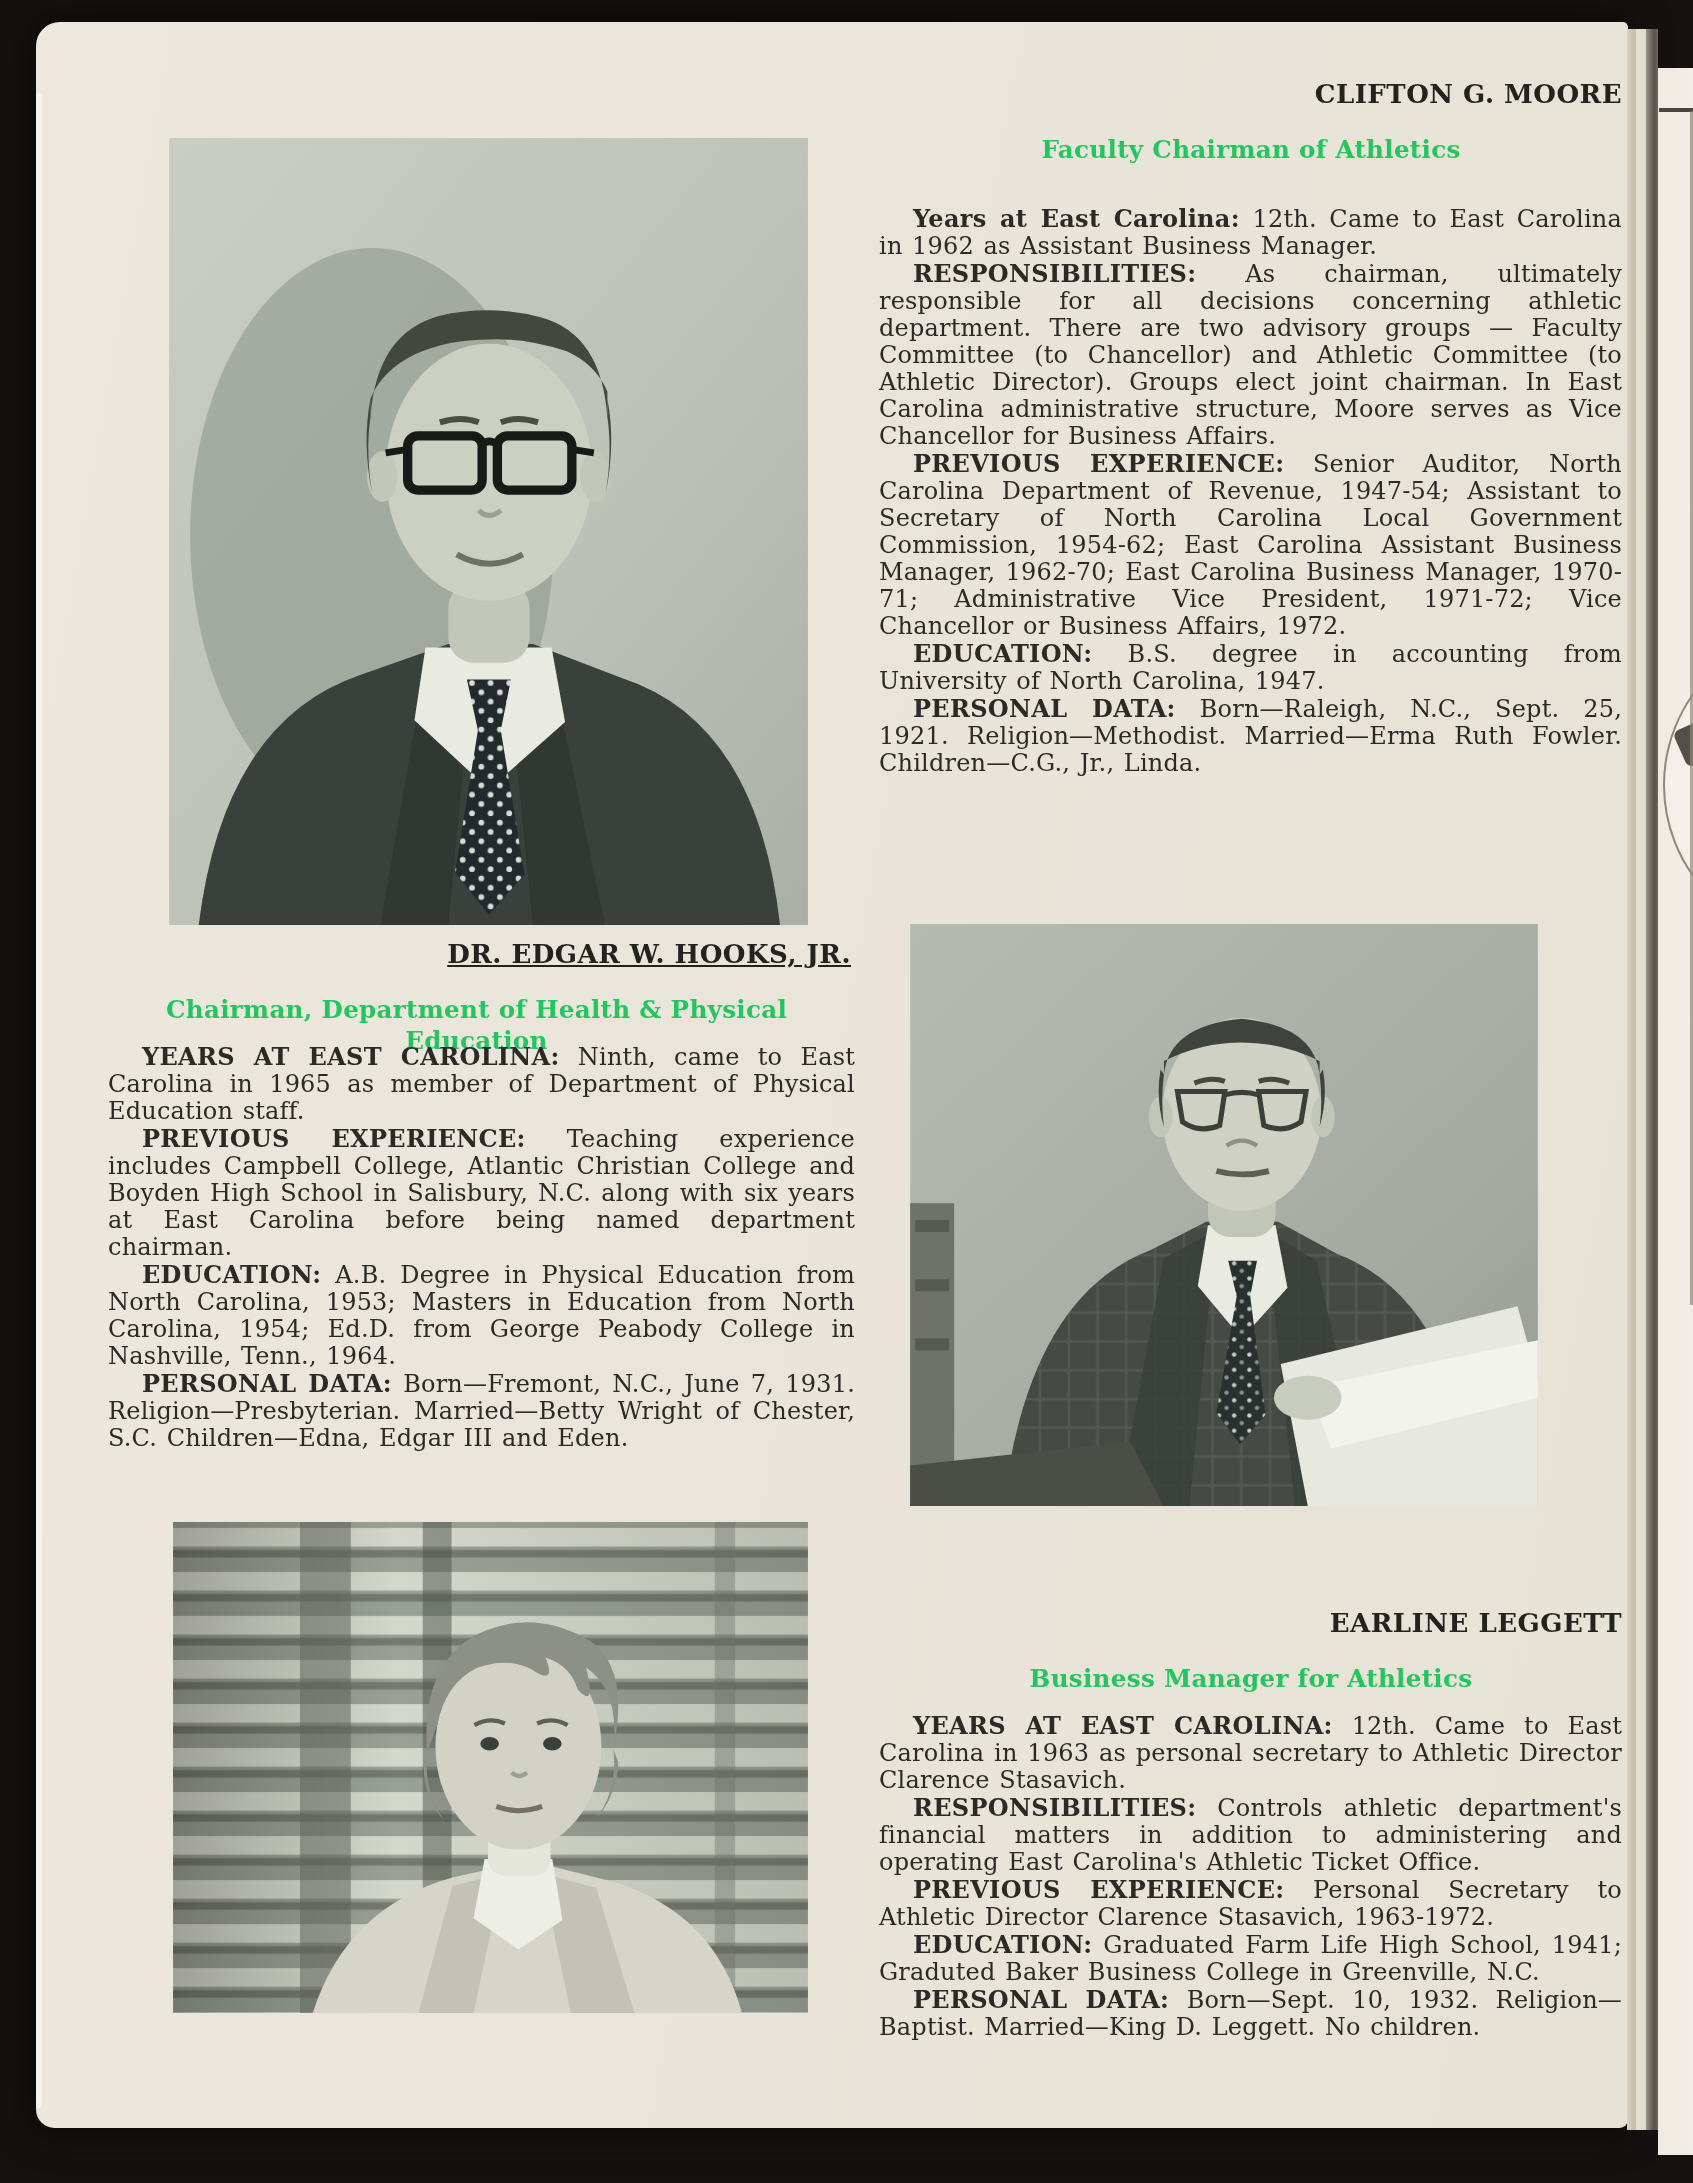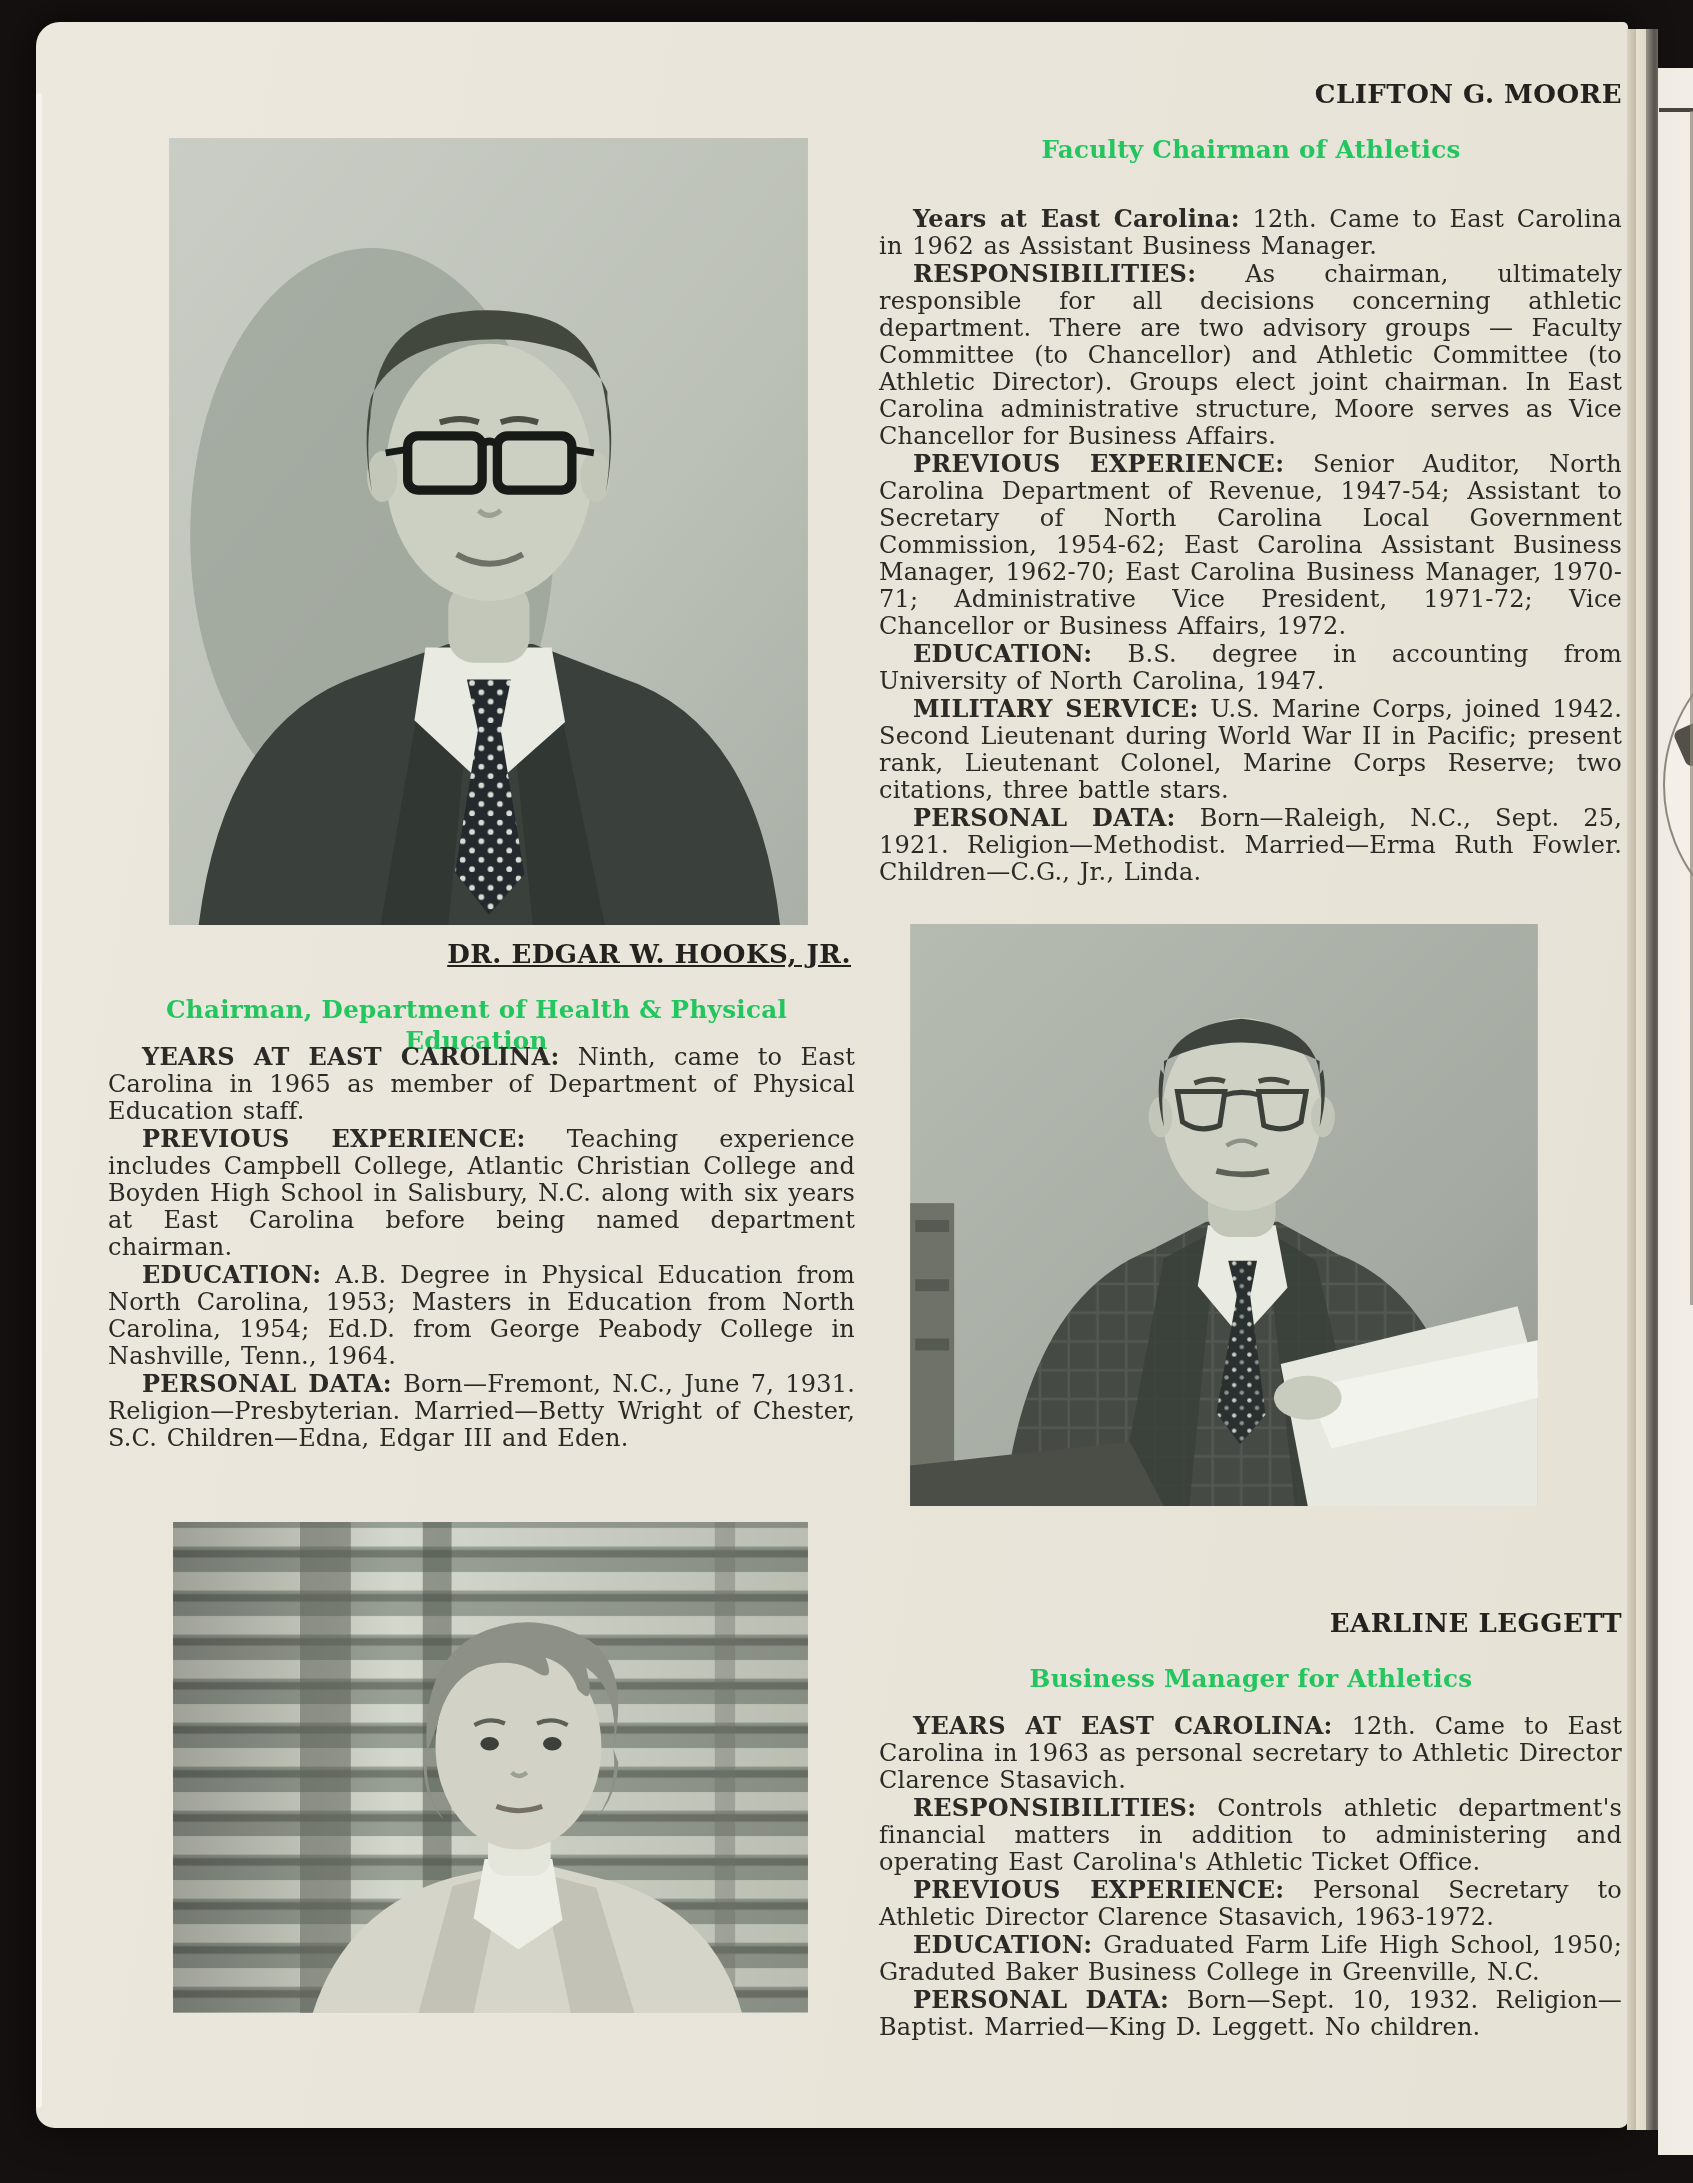--- a/index.html
+++ b/index.html
@@ -152,21 +152,20 @@
   </div>
 
   <div class="abs name" style="left:880px;top:78px;width:742px;">CLIFTON G. MOORE</div>
   <div class="abs role" style="left:880px;top:111px;width:742px;">Faculty Chairman of Athletics</div>
 
   <div class="abs body" style="left:879px;top:205px;width:743px;">
     <p class="bio"><span class="lbl">Years at East Carolina:</span> <span>12th. Came to East Carolina in 1962 as Assistant Business Manager.</span></p>
     <p class="bio"><span class="lbl">RESPONSIBILITIES:</span> <span>As chairman, ultimately responsible for all decisions concerning athletic department. There are two advisory groups — Faculty Committee (to Chancellor) and Athletic Committee (to Athletic Director). Groups elect joint chairman. In East Carolina administrative structure, Moore serves as Vice Chancellor for Business Affairs.</span></p>
     <p class="bio"><span class="lbl">PREVIOUS EXPERIENCE:</span> <span>Senior Auditor, North Carolina Department of Revenue, 1947-54; Assistant to Secretary of North Carolina Local Government Commission, 1954-62; East Carolina Assistant Business Manager, 1962-70; East Carolina Business Manager, 1970-71; Administrative Vice President, 1971-72; Vice Chancellor or Business Affairs, 1972.</span></p>
     <p class="bio"><span class="lbl">EDUCATION:</span> <span>B.S. degree in accounting from University of North Carolina, 1947.</span></p>
-    <p class="bio"><span class="lbl">MILITARY SERVICE:</span> <span>U.S. Marine Corps, joined 1942. Second Lieutenant during World War II in Pacific; present rank, Lieutenant Colonel, Marine Corps Reserve; two citations, three battle stars.</span></p>
     <p class="bio"><span class="lbl">PERSONAL DATA:</span> <span>Born—Raleigh, N.C., Sept. 25, 1921. Religion—Methodist. Married—Erma Ruth Fowler. Children—C.G., Jr., Linda.</span></p>
   </div>
 
   <div class="photo" style="left:910px;top:924px;">
     <svg width="628" height="582" viewBox="0 0 742 688">
       <defs>
         <linearGradient id="bg2" x1="0" y1="0" x2="1" y2="1">
           <stop offset="0" stop-color="#b6bbb2"></stop>
             <stop offset=".7" stop-color="#a4aaa1"></stop>
             <stop offset="1" stop-color="#949a91"></stop>
@@ -222,18 +221,18 @@
     </svg>
   </div>
 
   <div class="abs name" style="left:880px;top:1607px;width:742px;">EARLINE LEGGETT</div>
   <div class="abs role" style="left:880px;top:1640px;width:742px;">Business Manager for Athletics</div>
 
   <div class="abs body" style="left:879px;top:1712px;width:743px;">
     <p class="bio"><span class="lbl">YEARS AT EAST CAROLINA:</span> <span>12th. Came to East Carolina in 1963 as personal secretary to Athletic Director Clarence Stasavich.</span></p>
     <p class="bio"><span class="lbl">RESPONSIBILITIES:</span> <span>Controls athletic department's financial matters in addition to administering and operating East Carolina's Athletic Ticket Office.</span></p>
     <p class="bio"><span class="lbl">PREVIOUS EXPERIENCE:</span> <span>Personal Secretary to Athletic Director Clarence Stasavich, 1963-1972.</span></p>
-    <p class="bio"><span class="lbl">EDUCATION:</span> <span>Graduated Farm Life High School, 1950; Graduted Baker Business College in Greenville, N.C.</span></p>
+    <p class="bio"><span class="lbl">EDUCATION:</span> <span>Graduated Farm Life High School, 1941; Graduted Baker Business College in Greenville, N.C.</span></p>
     <p class="bio"><span class="lbl">PERSONAL DATA:</span> <span>Born—Sept. 10, 1932. Religion—Baptist. Married—King D. Leggett. No children.</span></p>
   </div>
 
 </div>
 
 
 </body></html>

